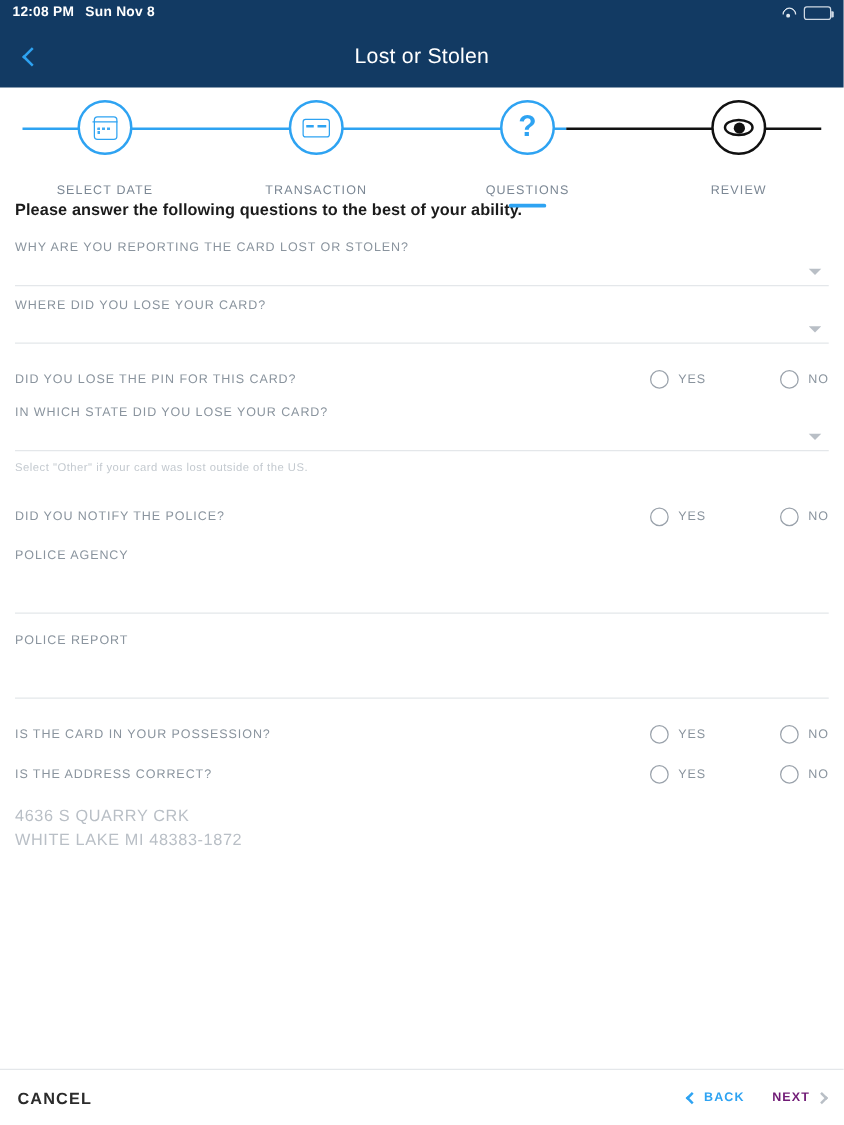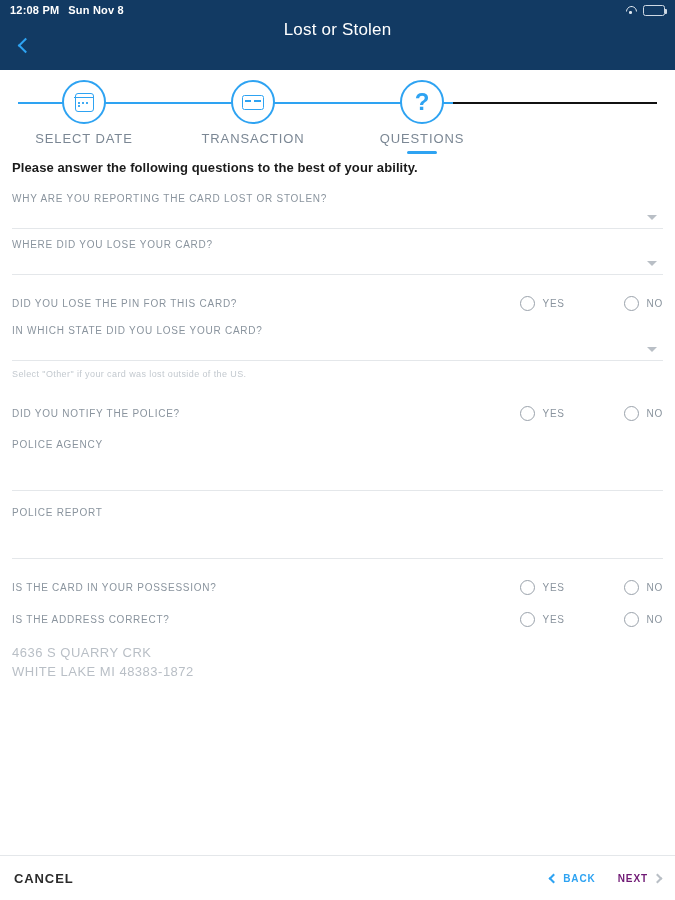--- a/index.html
+++ b/index.html
@@ -38,21 +38,21 @@
   }
   .battery-icon::after {
     content:""; position:absolute; right:-3.4px; top:3px;
     width:2px; height:5px; background:#cfd9e4; border-radius:0 1px 1px 0;
   }
   .battery-fill { height:100%; width:62%; background:#ffffff; border-radius:1px; }
 
   
   .navbar {
     height:50px; background:#123A63; color:#fff;
-    display:flex; align-items:flex-start; position:relative;
+    display:flex; align-items:center; position:relative;
   }
   .nav-back {
     width:46px; height:100%; display:flex; align-items:center; justify-content:center;
     cursor:pointer;
   }
   .chev-left {
     width:11px; height:11px; border-left:2.6px solid #2ea3f2; border-bottom:2.6px solid #2ea3f2;
     transform:rotate(45deg); margin-left:4px;
   }
   .nav-title {
@@ -77,21 +77,21 @@
     display:flex; flex-direction:column; align-items:center; cursor:pointer;
   }
   .step-ring {
     width:44px; height:44px; border-radius:50%;
     border:2.5px solid #2ea3f2; background:#fff;
     display:flex; align-items:center; justify-content:center;
     position:relative; z-index:2;
   }
   .step.inactive .step-ring { border-color:#111111; }
   .step-label {
-    margin-top:7px; font-size:13px; letter-spacing:.9px;
+    margin-top:23px; font-size:10px; letter-spacing:.9px;
     color:#7b8794; font-weight:500; white-space:nowrap;
   }
   .step-underline {
     margin-top:5px; width:30px; height:2.5px; background:#2ea3f2; border-radius:2px;
   }
 
   
   .ico-cal { width:19px; height:19px; border:1.8px solid #2ea3f2; border-radius:3px; position:relative; }
   .ico-cal::before {
     content:""; position:absolute; left:-1.8px; right:-1.8px; top:3.2px;
@@ -211,20 +211,28 @@
   </div>
 
   <div class="step" style="left:422px;">
     <div class="step-ring">
       <span class="ico-q">?</span>
     </div>
     <div class="step-label">QUESTIONS</div>
     <div class="step-underline"></div>
   </div>
 
+  <div class="step inactive" style="left:591px;">
+    <div class="step-ring">
+      <span class="ico-eye">
+          <span class="ico-eye-p"></span>
+        </span>
+    </div>
+    <div class="step-label">REVIEW</div>
+  </div>
 </div>
 
 <div class="form">
 
   <div class="lead">Please answer the following questions to the best of your ability.</div>
 
   <div class="field">
     <span class="qlabel">WHY ARE YOU REPORTING THE CARD LOST OR STOLEN?</span>
     <span class="caret"></span>
     <div class="field-line"></div>

